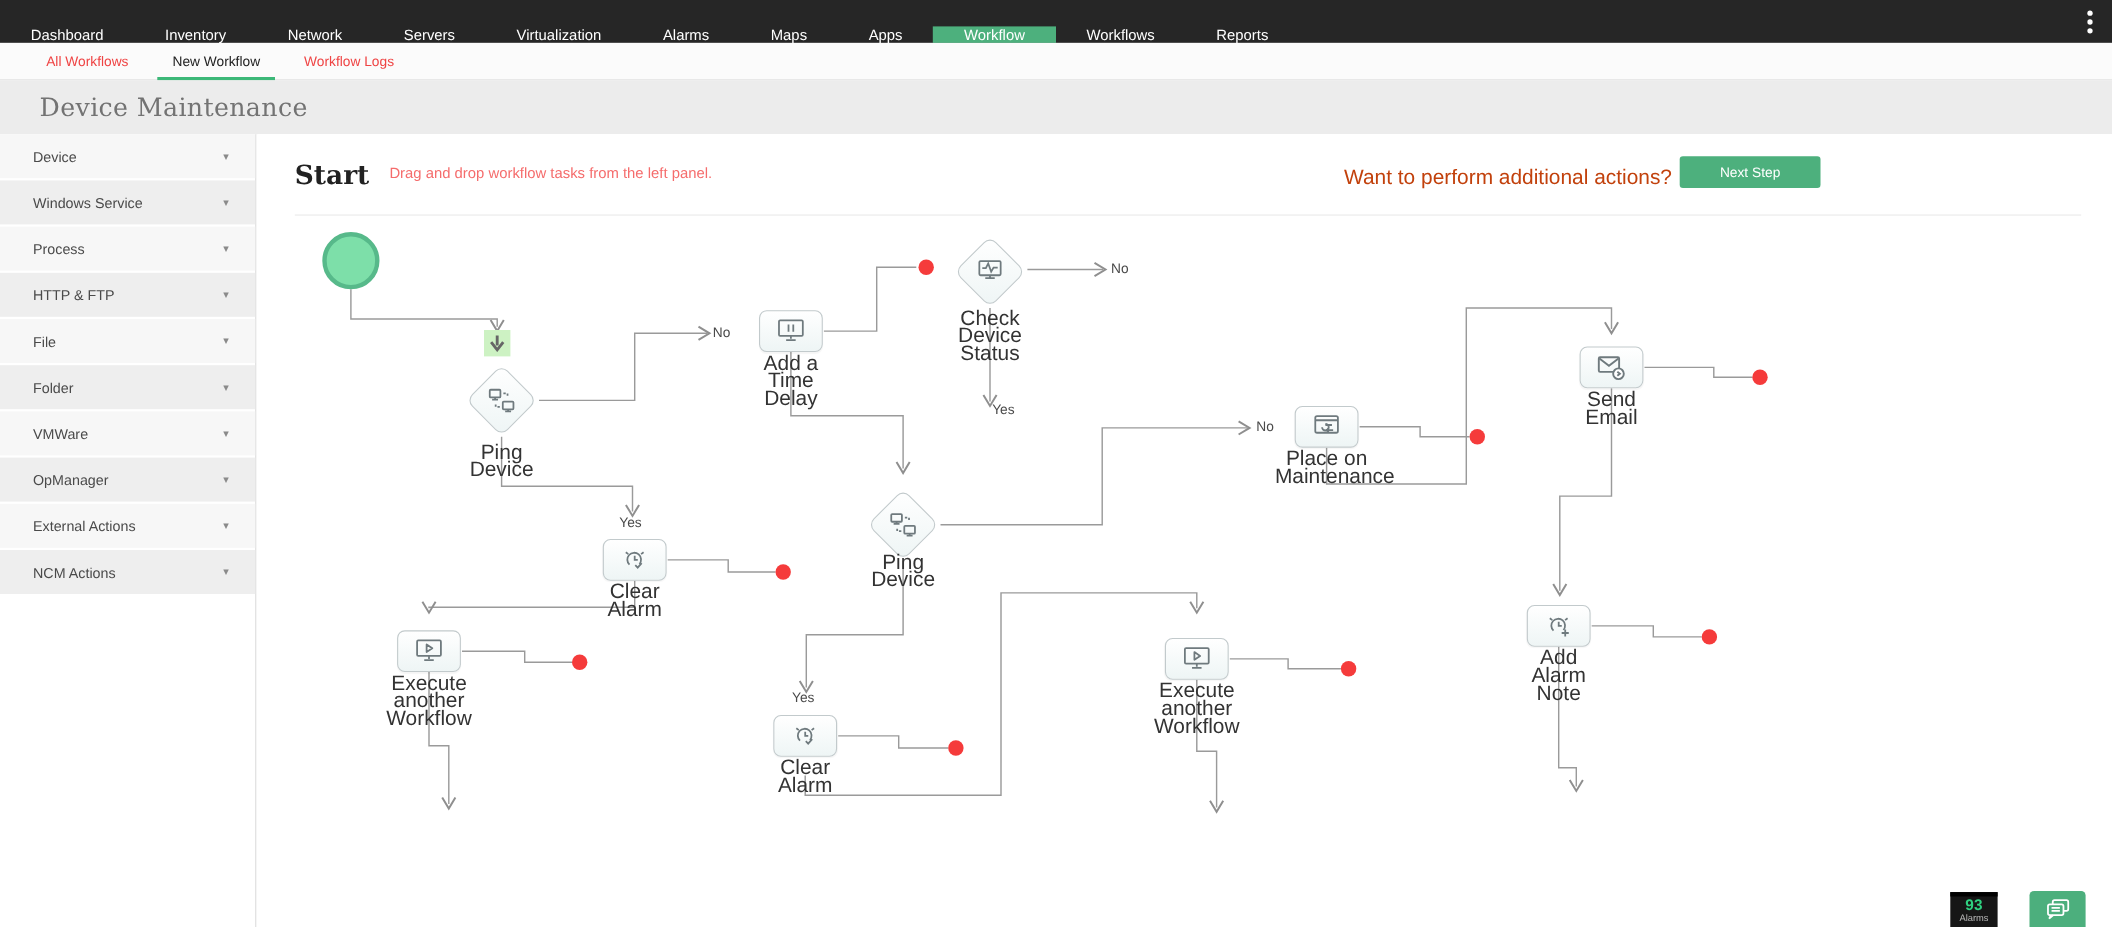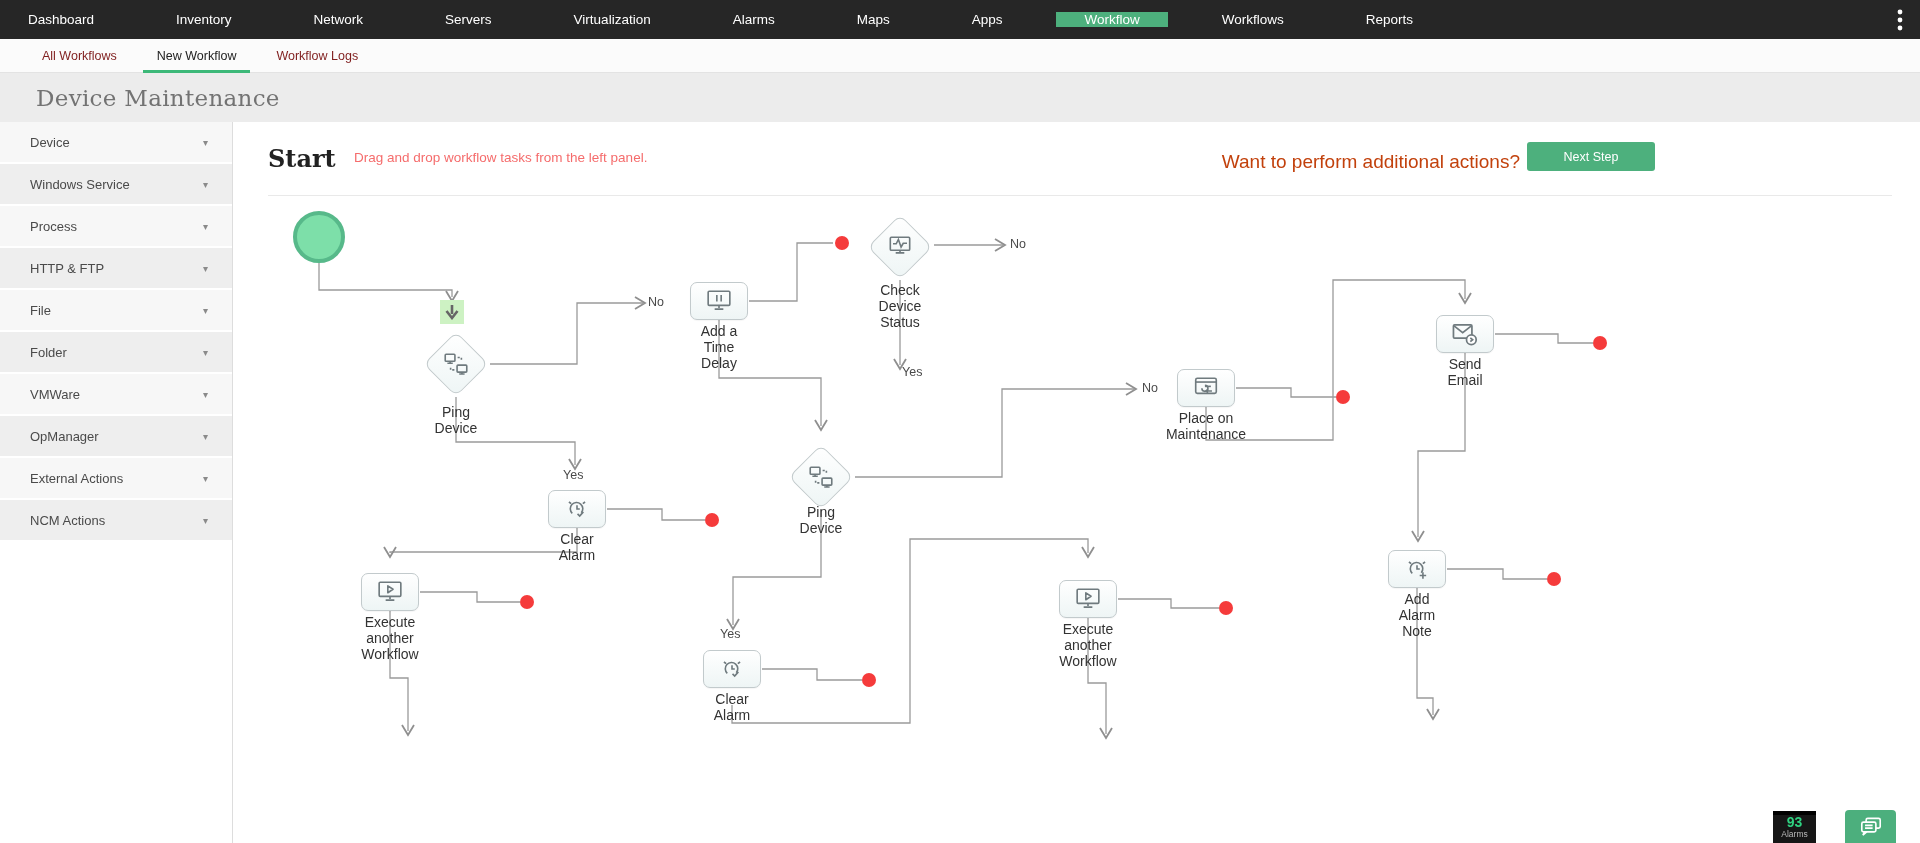--- a/index.html
+++ b/index.html
@@ -1,31 +1,31 @@
 <!DOCTYPE html>
 <html><head>
 <meta charset="utf-8">
 <style>
   * { margin:0; padding:0; box-sizing:border-box; }
   html,body { width:1920px; height:843px; overflow:hidden; background:#fff;
     font-family:"Liberation Sans", sans-serif; }
 
   
   .topnav { position:absolute; left:0; top:0; width:1920px; height:39px;
-    background:#262626; display:flex; align-items:center;gap:26px; }
+    background:#262626; display:flex; align-items:flex-end; }
   .topnav .nav-item { color:#fff; font-size:13.5px; display:flex; align-items:center;
     padding:0 28px; cursor:pointer; }
   .topnav .nav-item.active { background:#4db07d; }
   .kebab { position:absolute; right:8px; top:0; height:39px; width:24px;
     display:flex; align-items:center; justify-content:center; cursor:pointer; }
 
   
   .tabbar { position:absolute; left:0; top:39px; width:1920px; height:34px;
     background:#fbfbfb; border-bottom:1px solid #e3e3e3; display:flex; padding-left:22px; }
-  .tab { font-size:12.5px; color:#7f1d1d; display:flex; align-items:center;
+  .tab { font-size:12.5px; color:#ef4444; display:flex; align-items:center;
     padding:0 20px; cursor:pointer; position:relative; }
   .tab.active { color:#222; }
   .tab.active::after { content:""; position:absolute; left:6px; right:6px; bottom:-1px;
     height:3px; background:#3cb878; }
 
   
   .titleband { position:absolute; left:0; top:73px; width:1920px; height:49px;
     background:#ececec; display:flex; align-items:center; }
   .page-title { font-family:"DejaVu Serif", serif; font-size:23px; font-weight:400;
     color:#737373; margin-left:36px; letter-spacing:0.3px; }
@@ -59,21 +59,21 @@
 
   .node { position:absolute; width:58px; height:38px; border:1px solid #c2cacc; border-radius:7px;
     background:linear-gradient(#ffffff,#eef5f5); display:flex; align-items:center; justify-content:center;
     cursor:pointer; box-shadow:0 1px 1px rgba(0,0,0,0.04); }
   .diamond-wrap { position:absolute; width:68px; height:68px; cursor:pointer; }
   .diamond-shape { position:absolute; left:11px; top:11px; width:46px; height:46px;
     border:1px solid #c2cacc; border-radius:8px; background:linear-gradient(135deg,#ffffff,#eef5f5);
     transform:rotate(45deg); }
   .diamond-wrap svg { position:absolute; left:20px; top:20px; }
 
-  .node-label { position:absolute; width:90px; text-align:center; font-size:14px; line-height:16px;
+  .node-label { position:absolute; width:90px; text-align:center; font-size:19px; line-height:16px;
     color:#333; white-space:pre-line; }
   .branch-label { position:absolute; font-size:12.5px; color:#4a4a4a; }
 
   
   .alarm-badge { position:absolute; left:1773px; top:811px; width:43px; height:44px;
     background:#161616; border-top:4px solid #000; text-align:center; cursor:pointer; }
   .alarm-count { color:#2fd180; font-size:14px; font-weight:bold; line-height:15px; }
   .alarm-label { color:#b9b9b9; font-size:8.5px; line-height:9px; }
   .chat-btn { position:absolute; left:1845px; top:810px; width:51px; height:33px;
     background:#4caf7d; border-radius:4px 4px 0 0; display:flex; align-items:center; justify-content:center;

